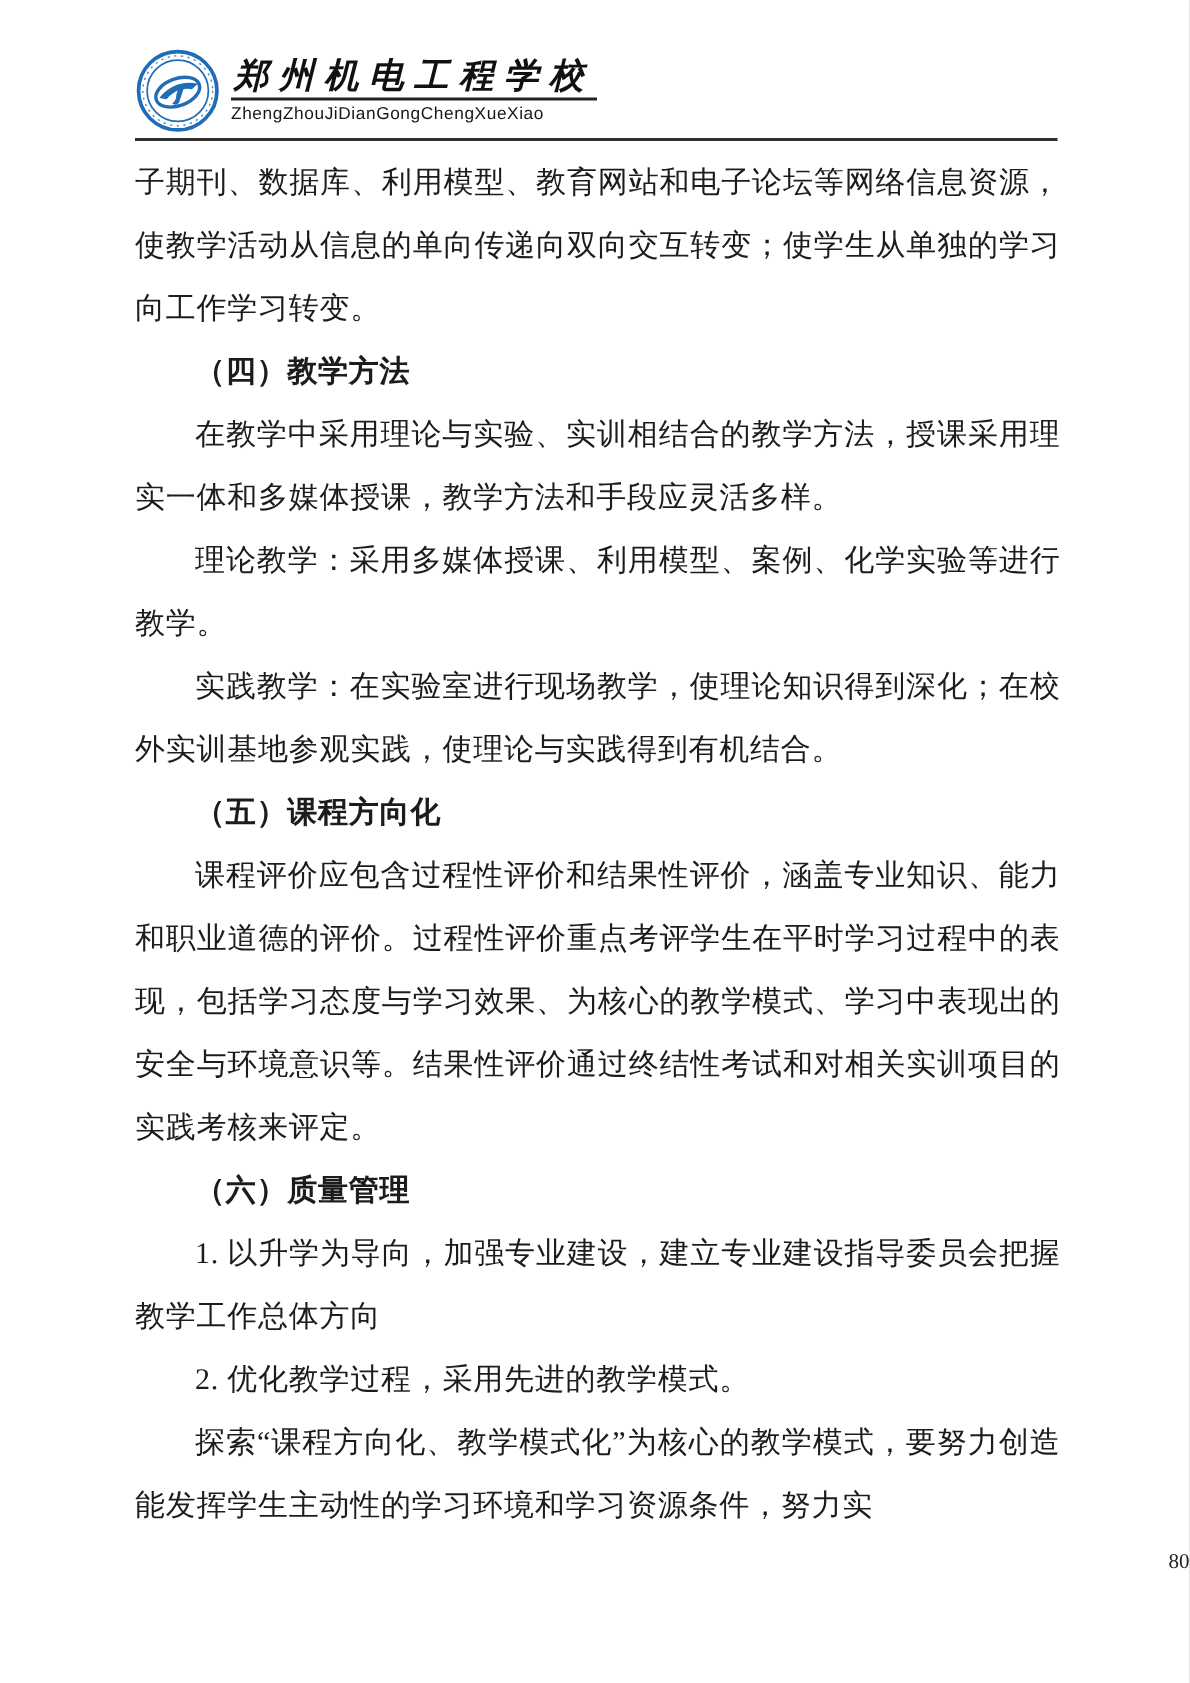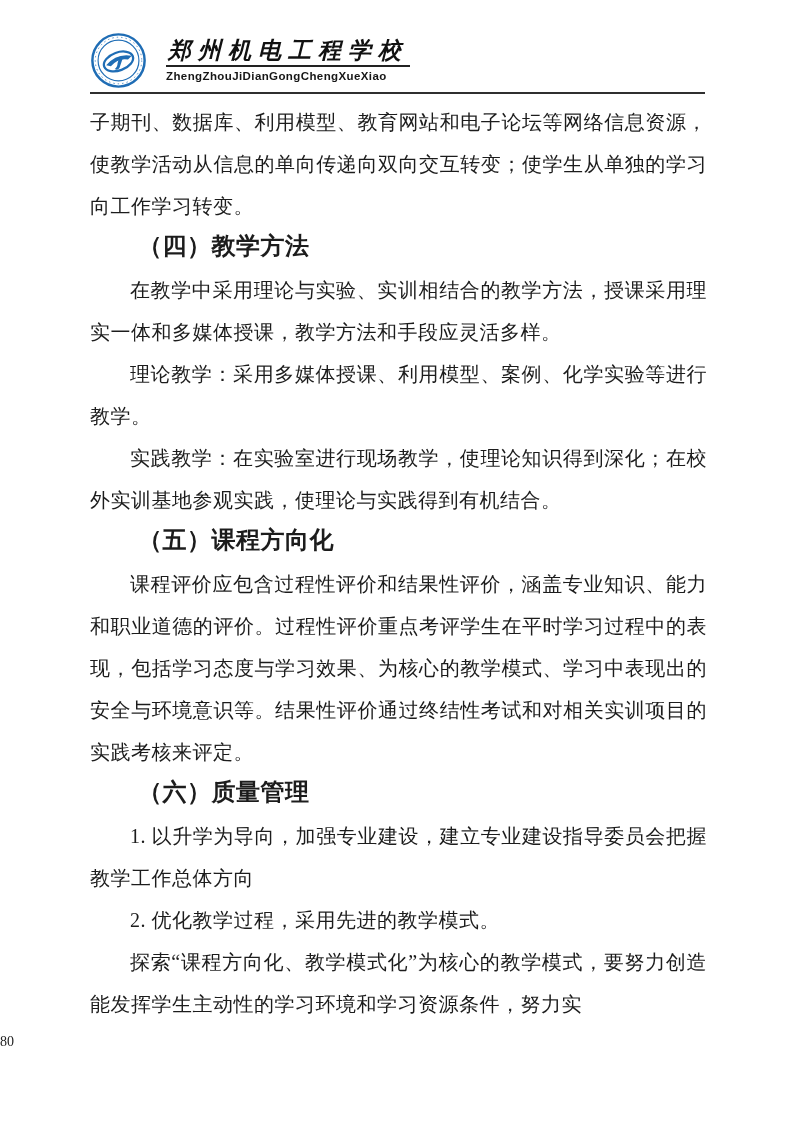--- a/index.html
+++ b/index.html
@@ -23,36 +23,36 @@
     top: 28px;
     height: 66px;
     display: flex;
     justify-content: space-between;
     align-items: center;
     border-bottom: 2px solid #2f2f2f;
     box-sizing: border-box;
   }
   .header-left { display: flex; align-items: center; }
   .logo { width: 57px; height: 57px; display: inline-block; flex: 0 0 auto; }
-  .name-block { margin-left: 19px; }
+  .name-block { margin-left: 7px; }
   .school-name {
     font-size: 23px;
     font-weight: bold;
     font-style: italic;
     letter-spacing: 7px;
     white-space: nowrap;
     color: #111;
     border-bottom: 2px solid #222;
     padding: 0 2px 2px 2px;
     line-height: 1.1;
   }
   .school-pinyin {
     font-family: "Liberation Sans", sans-serif;
     font-size: 11.5px;
-    font-weight: bold;
+    font-weight: normal;
     letter-spacing: 0.4px;
     color: #161616;
     margin-top: 3px;
     white-space: nowrap;
   }
   .major {
     font-size: 21px;
     font-weight: bold;
     font-style: italic;
     letter-spacing: 5px;
@@ -69,29 +69,29 @@
     top: 101px;
     font-size: 20px;
     line-height: 42px;
     letter-spacing: 0.5px;
     text-align: justify;
     text-justify: inter-ideograph;
   }
   .content p { margin: 0; padding: 0; }
   .para { text-indent: 2em; }
   .para.no-indent { text-indent: 0; }
-  .heading { font-weight: bold; text-indent: 2em; font-family: Liberation Mono, monospace; font-size: 24px; }
+  .heading { font-weight: bold; text-indent: 2em; font-family: Liberation Sans, sans-serif; font-size: 20px; }
 
   
   .footer {
     position: absolute;
     left: 0;
     right: 0;
     bottom: 72px;
-    text-align: left;
+    text-align: right;
   }
   .page-number {
     font-size: 14px;
     color: #222;
     font-family: "Liberation Serif", serif;
   }
 </style>
 </head>
 <body>
 

